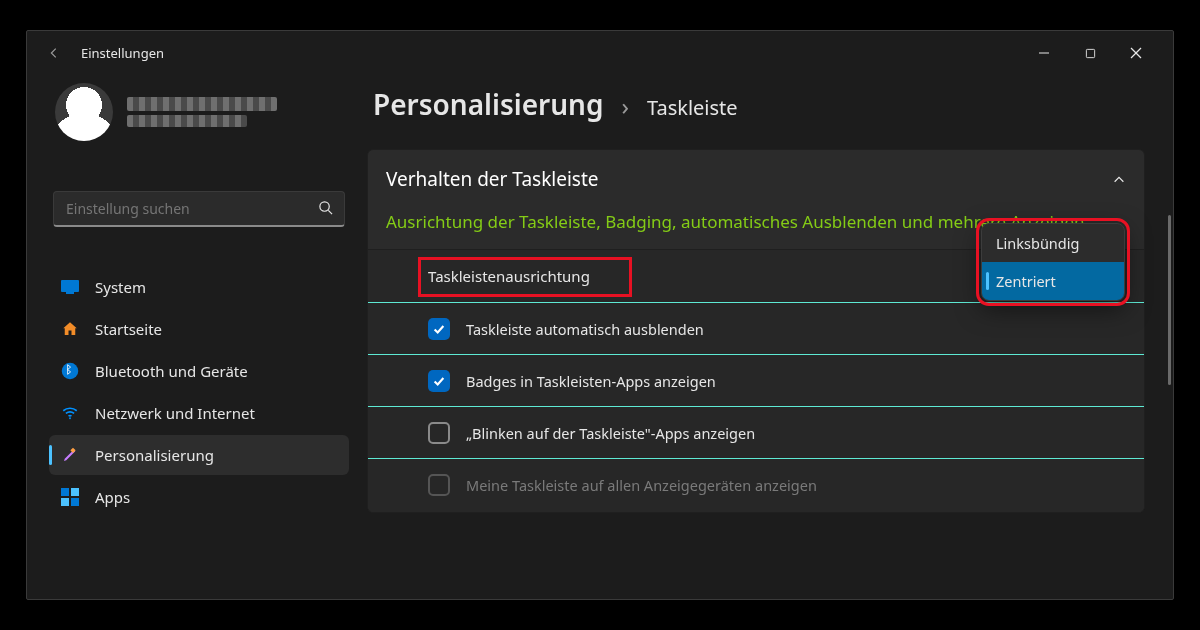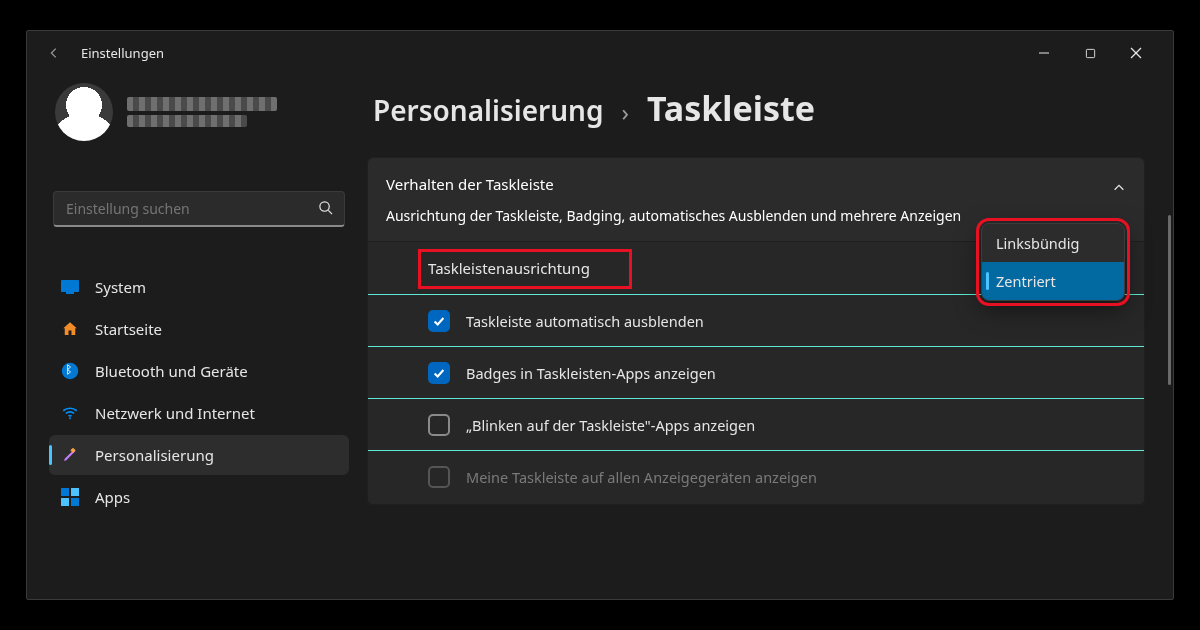--- a/index.html
+++ b/index.html
@@ -22,25 +22,25 @@
   .search .sicon { position: absolute; right: 12px; top: 50%; transform: translateY(-50%); color: #e6e6e6; }
   .nav { display: flex; flex-direction: column; gap: 2px; }
   .nav-item { display: flex; align-items: center; gap: 16px; height: 40px; padding: 0 12px; border-radius: 6px; color: #e6e6e6; font-size: 15px; cursor: pointer; position: relative; }
   .nav-item.active { background: #2d2d2d; }
   .nav-item.active::before { content: ""; position: absolute; left: 0; top: 10px; bottom: 10px; width: 3px; background: #4cc2ff; border-radius: 2px; }
   .nav-icon { width: 18px; height: 18px; display: flex; align-items: center; justify-content: center; }
   .main { flex: 1; padding: 0 28px 0 8px; position: relative; overflow: hidden; }
   .breadcrumb { display: flex; align-items: baseline; gap: 18px; color: #e6e6e6; padding: 10px 0 26px 6px; }
   .breadcrumb .crumb { font-size: 28px; font-weight: 600; cursor: pointer; }
   .breadcrumb .sep { font-size: 24px; color: #9a9a9a; }
-  .breadcrumb .current { font-size: 34px; font-weight: 700; }
+  .breadcrumb .current { font-size: 20px; font-weight: 400; }
   .card { background: #2b2b2b; border: 1px solid #1f1f1f; border-radius: 6px; }
   .card-head { padding: 16px 56px 16px 18px; position: relative; }
-  .card-head .title { color: #fff; font-size: 15px; margin-bottom: 12px; }
-  .card-head .subtitle { color: #ffffff; font-size: 14px; white-space: nowrap; overflow: hidden; }
+  .card-head .title { color: #fff; font-size: 19px; margin-bottom: 18px; }
+  .card-head .subtitle { color: #84cc16; font-size: 17px; white-space: nowrap; overflow: hidden; }
   .card-head .chev { position: absolute; right: 18px; top: 20px; color: #e6e6e6; }
   .card-body { background: #272727; border-top: 1px solid #1f1f1f; border-radius: 0 0 6px 6px; padding-bottom: 2px; }
   .row { display: flex; align-items: center; min-height: 52px; padding: 6px 18px 6px 60px; border-top: 1px solid #5eead4; color: #e6e6e6; font-size: 14.5px; }
   .row:first-child { border-top: none; }
   .row.disabled { color: #7a7a7a; }
   .row .chk { width: 22px; height: 22px; border-radius: 5px; margin-right: 16px; display: flex; align-items: center; justify-content: center; flex-shrink: 0; }
   .chk.on { background: #0067c0; }
   .chk.off { border: 2px solid #8a8a8a; }
   .chk.off.disabled { border-color: #555; }
   .chk.on svg { color: #fff; }

